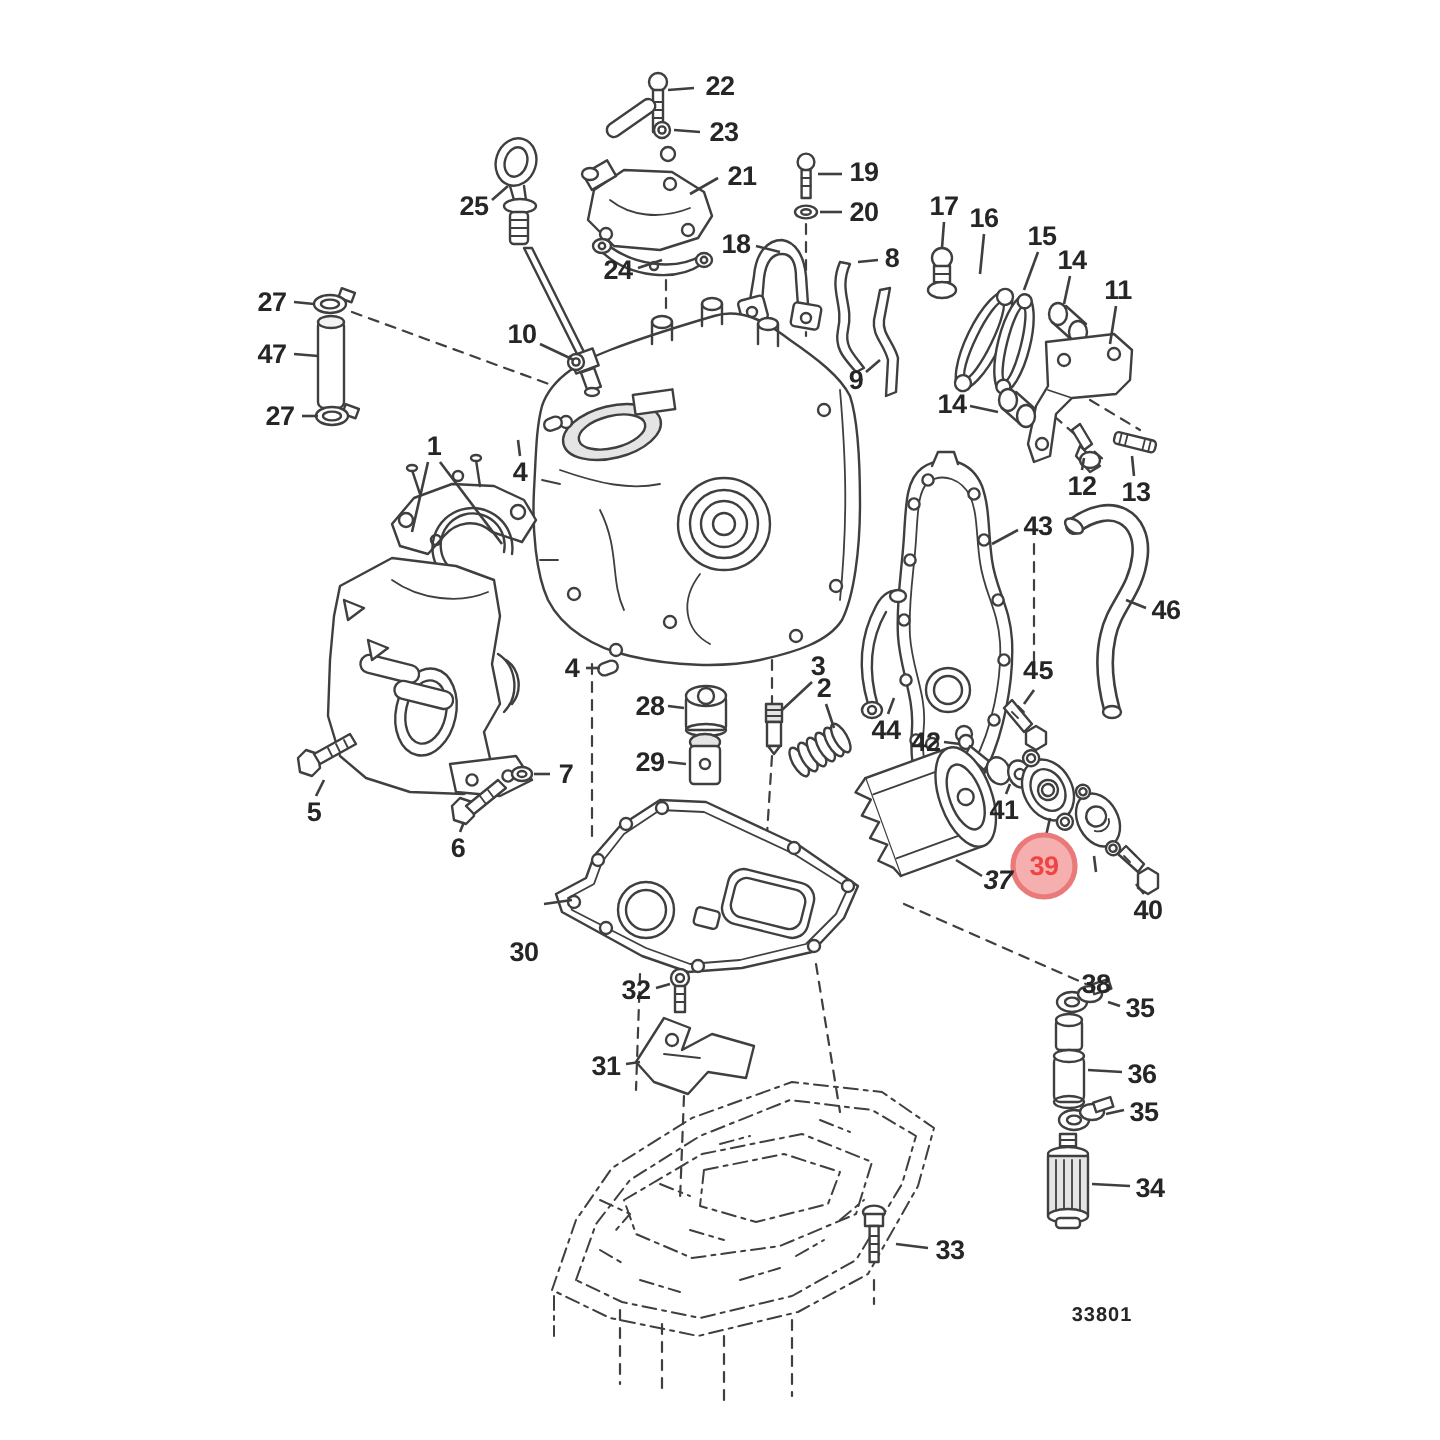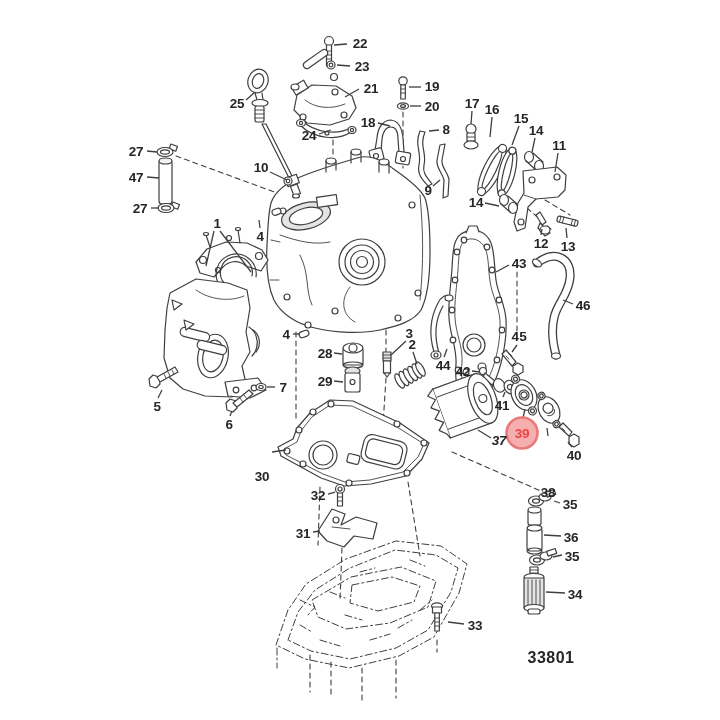--- a/index.html
+++ b/index.html
@@ -9,21 +9,21 @@
   .ln{stroke:#3f3f3f;stroke-width:1.2;fill:none;stroke-linecap:round;stroke-linejoin:round;}
   .thin{stroke-width:0.9;}
   .fw{fill:#ffffff;}
   .fg{fill:#e4e4e4;}
   .fl{fill:#f3f3f3;}
   .dsh{stroke-dasharray:5 4;stroke-width:1.1;}
   .ph{stroke-dasharray:7 3 2 3;stroke-width:1.0;}
   .callout{position:absolute;transform:translate(-50%,-50%);font-weight:bold;
            font-size:13.5px;color:#262626;letter-spacing:-0.3px;white-space:nowrap;}
   .drawing-number{position:absolute;transform:translate(-50%,-50%);font-weight:bold;
-           font-size:16px;color:#262626;letter-spacing:0.5px;}
+           font-size:10px;color:#262626;letter-spacing:0.5px;}
 </style>
 </head>
 <body>
 
 <div class="stage">
 
 <svg id="diagram-svg" class="art" width="720" height="720" viewBox="0 0 720 720">
 
   <g>
     <line class="ln dsh" x1="176" y1="156" x2="288" y2="197"></line>

